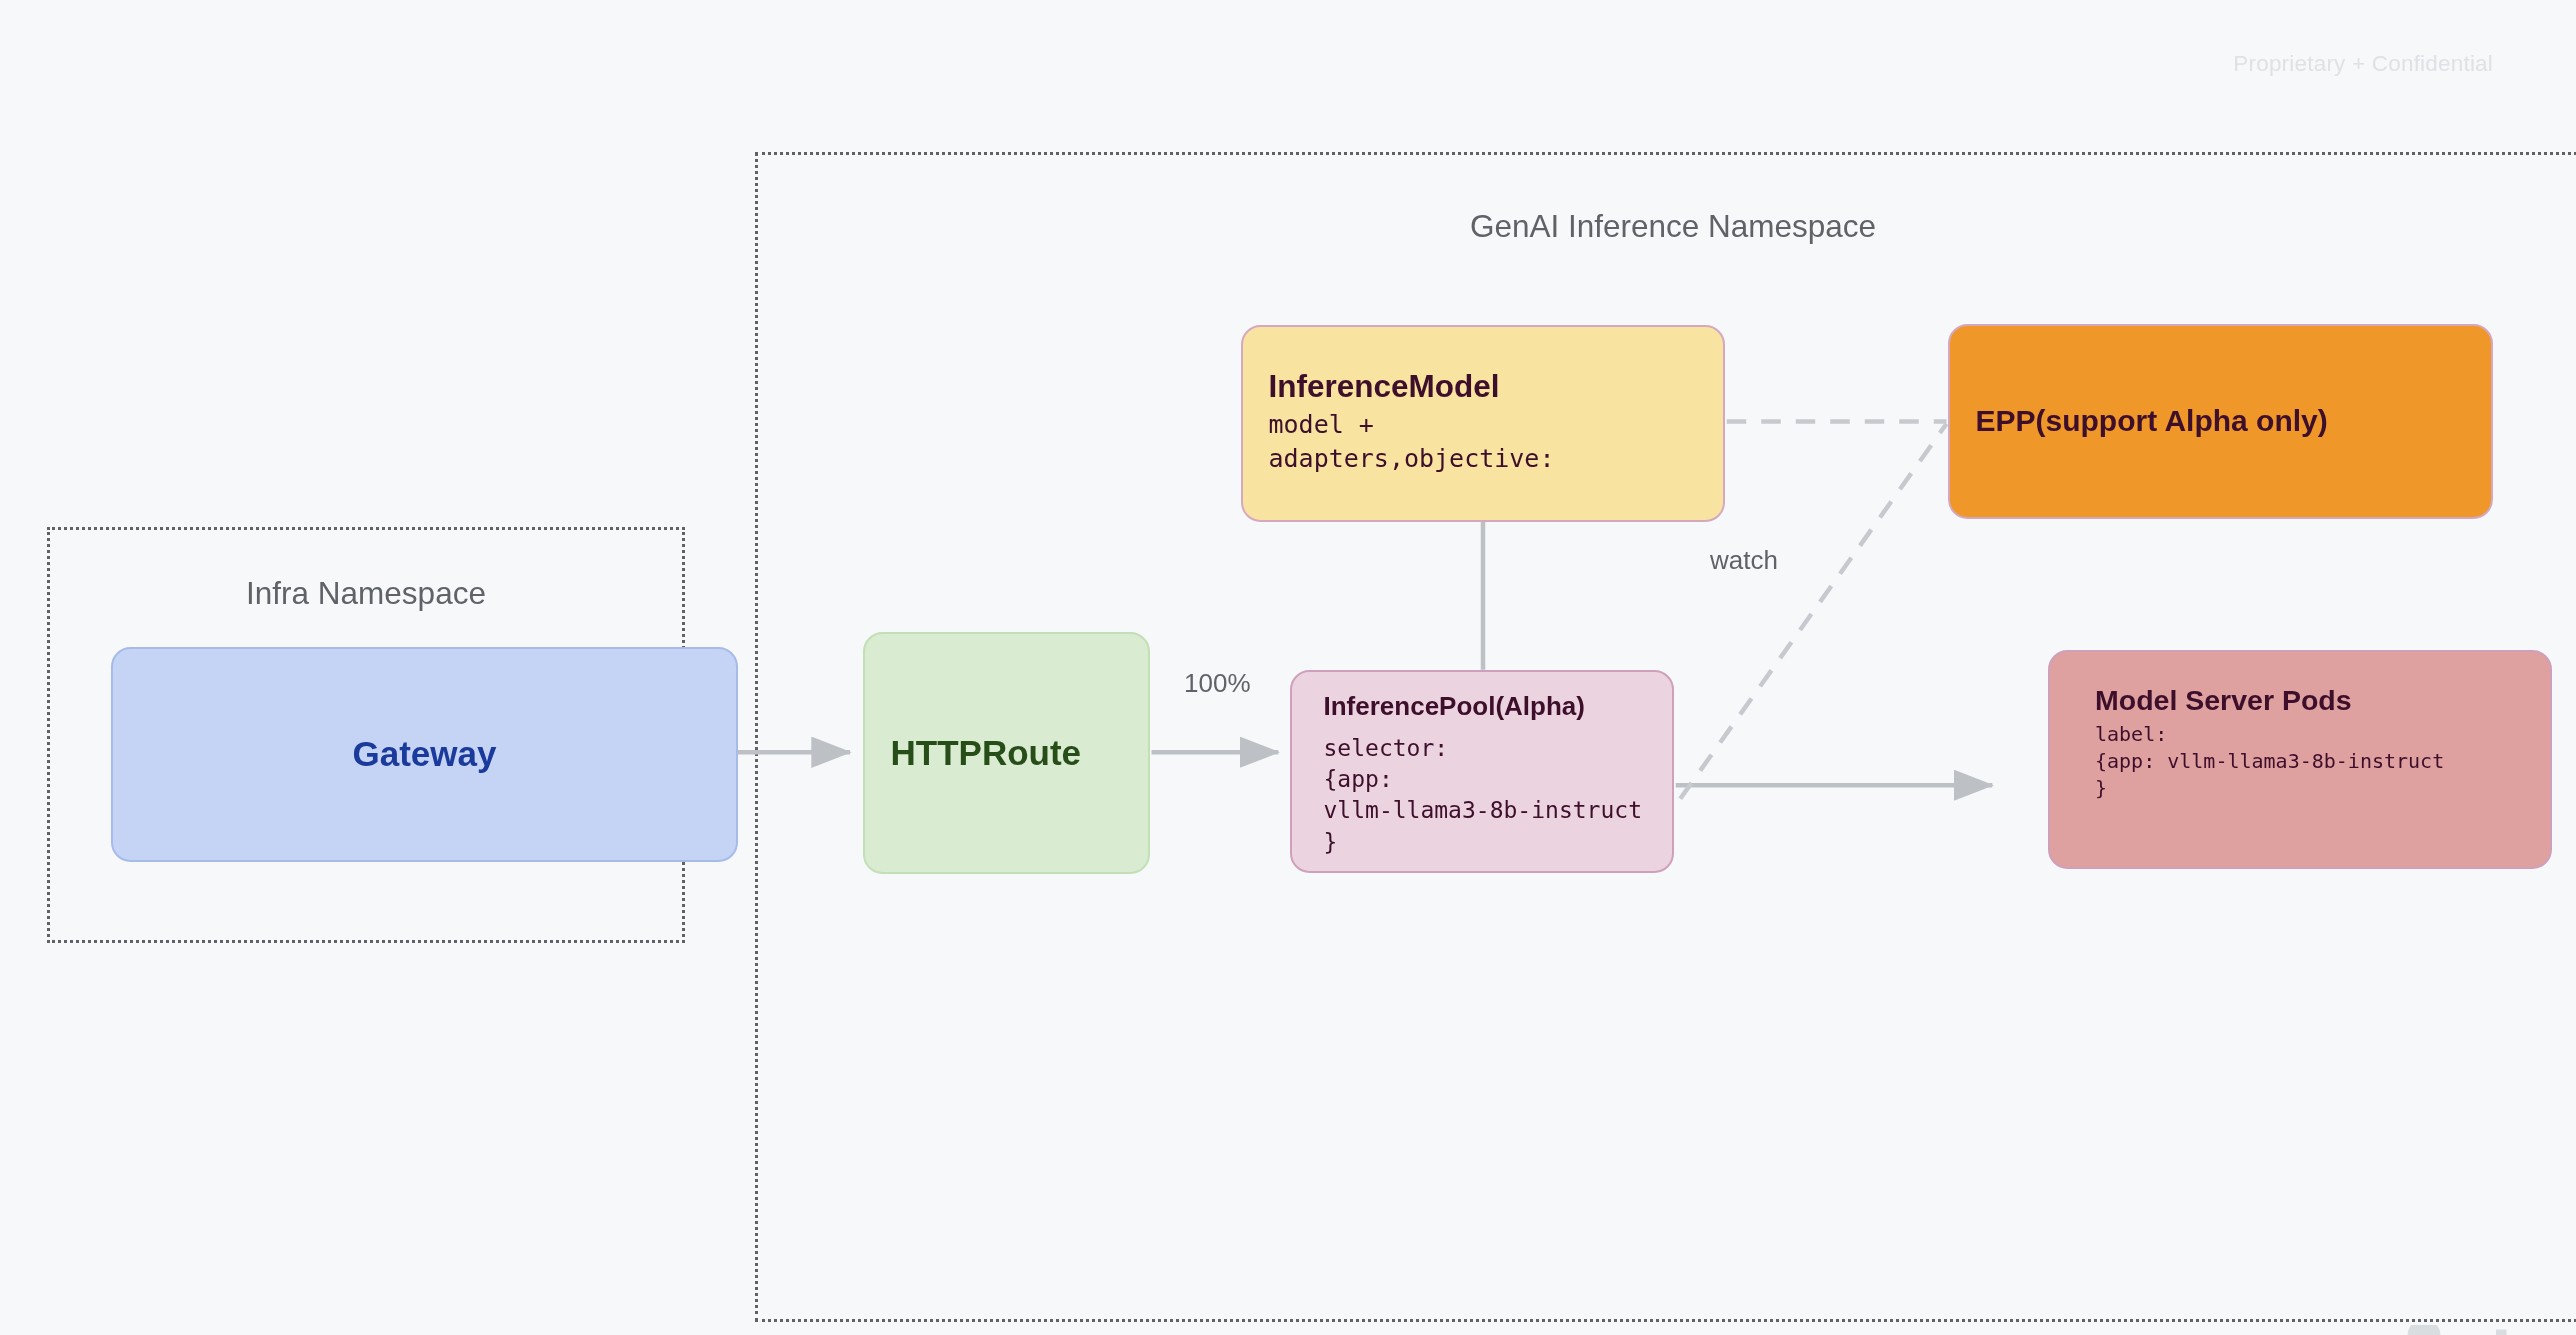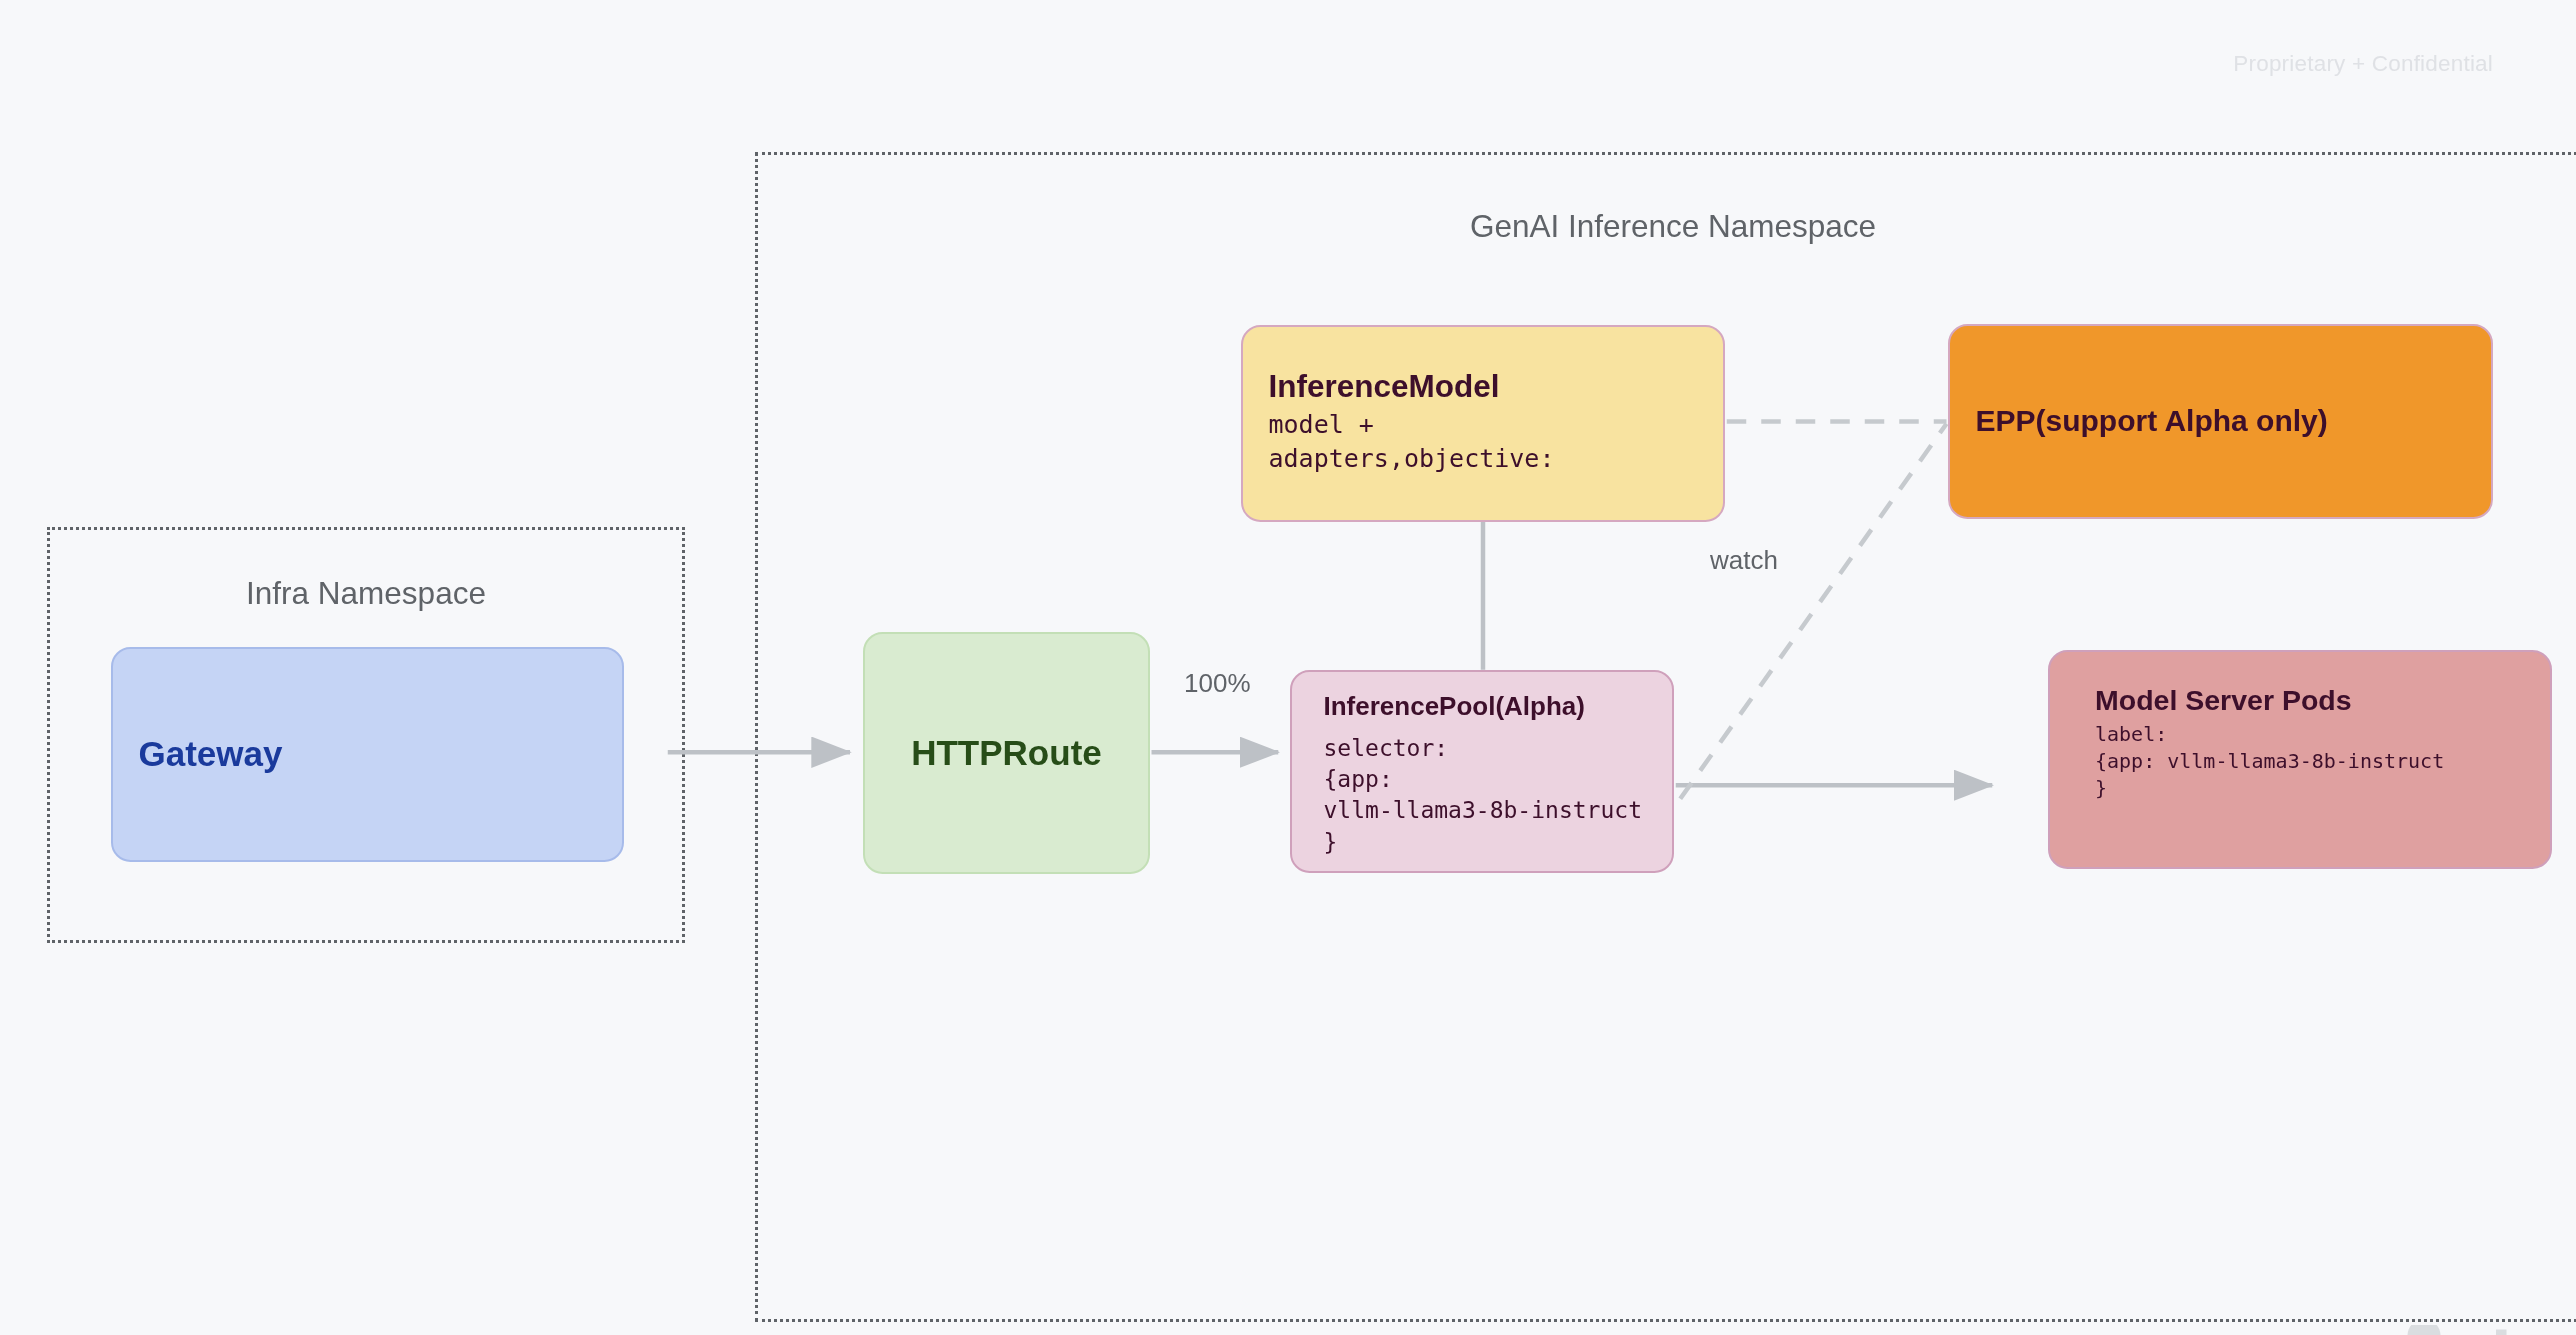--- a/index.html
+++ b/index.html
@@ -75,32 +75,33 @@
     white-space: nowrap;
   }
   .node .body {
     font-family: "DejaVu Sans Mono", monospace;
     line-height: 1.35;
     white-space: pre;
   }
 
   
   #node-gateway {
-    left: 111px; top: 647px; width: 513px; height: 215px;
+    left: 111px; top: 647px; width: 627px; height: 215px;
     background: #c5d4f5;
     border: 2.3px solid #a7bbea;
+    text-align: center;
   }
   #node-gateway .title { color: #1a3a9c; font-size: 35px; }
 
   
   #node-httproute {
     left: 863px; top: 632px; width: 287px; height: 242px;
     background: #d9ebd0;
     border: 2.3px solid #c3dfb6;
-    align-items: center;
+    align-items: flex-start;
   }
   #node-httproute .title { color: #274d18; font-size: 35px; }
 
   
   #node-inferencemodel {
     left: 1241px; top: 325px; width: 484px; height: 197px;
     background: #f8e3a0;
     border: 2.3px solid #d5a8c0;
     justify-content: flex-start;
     padding-top: 28.5px;

